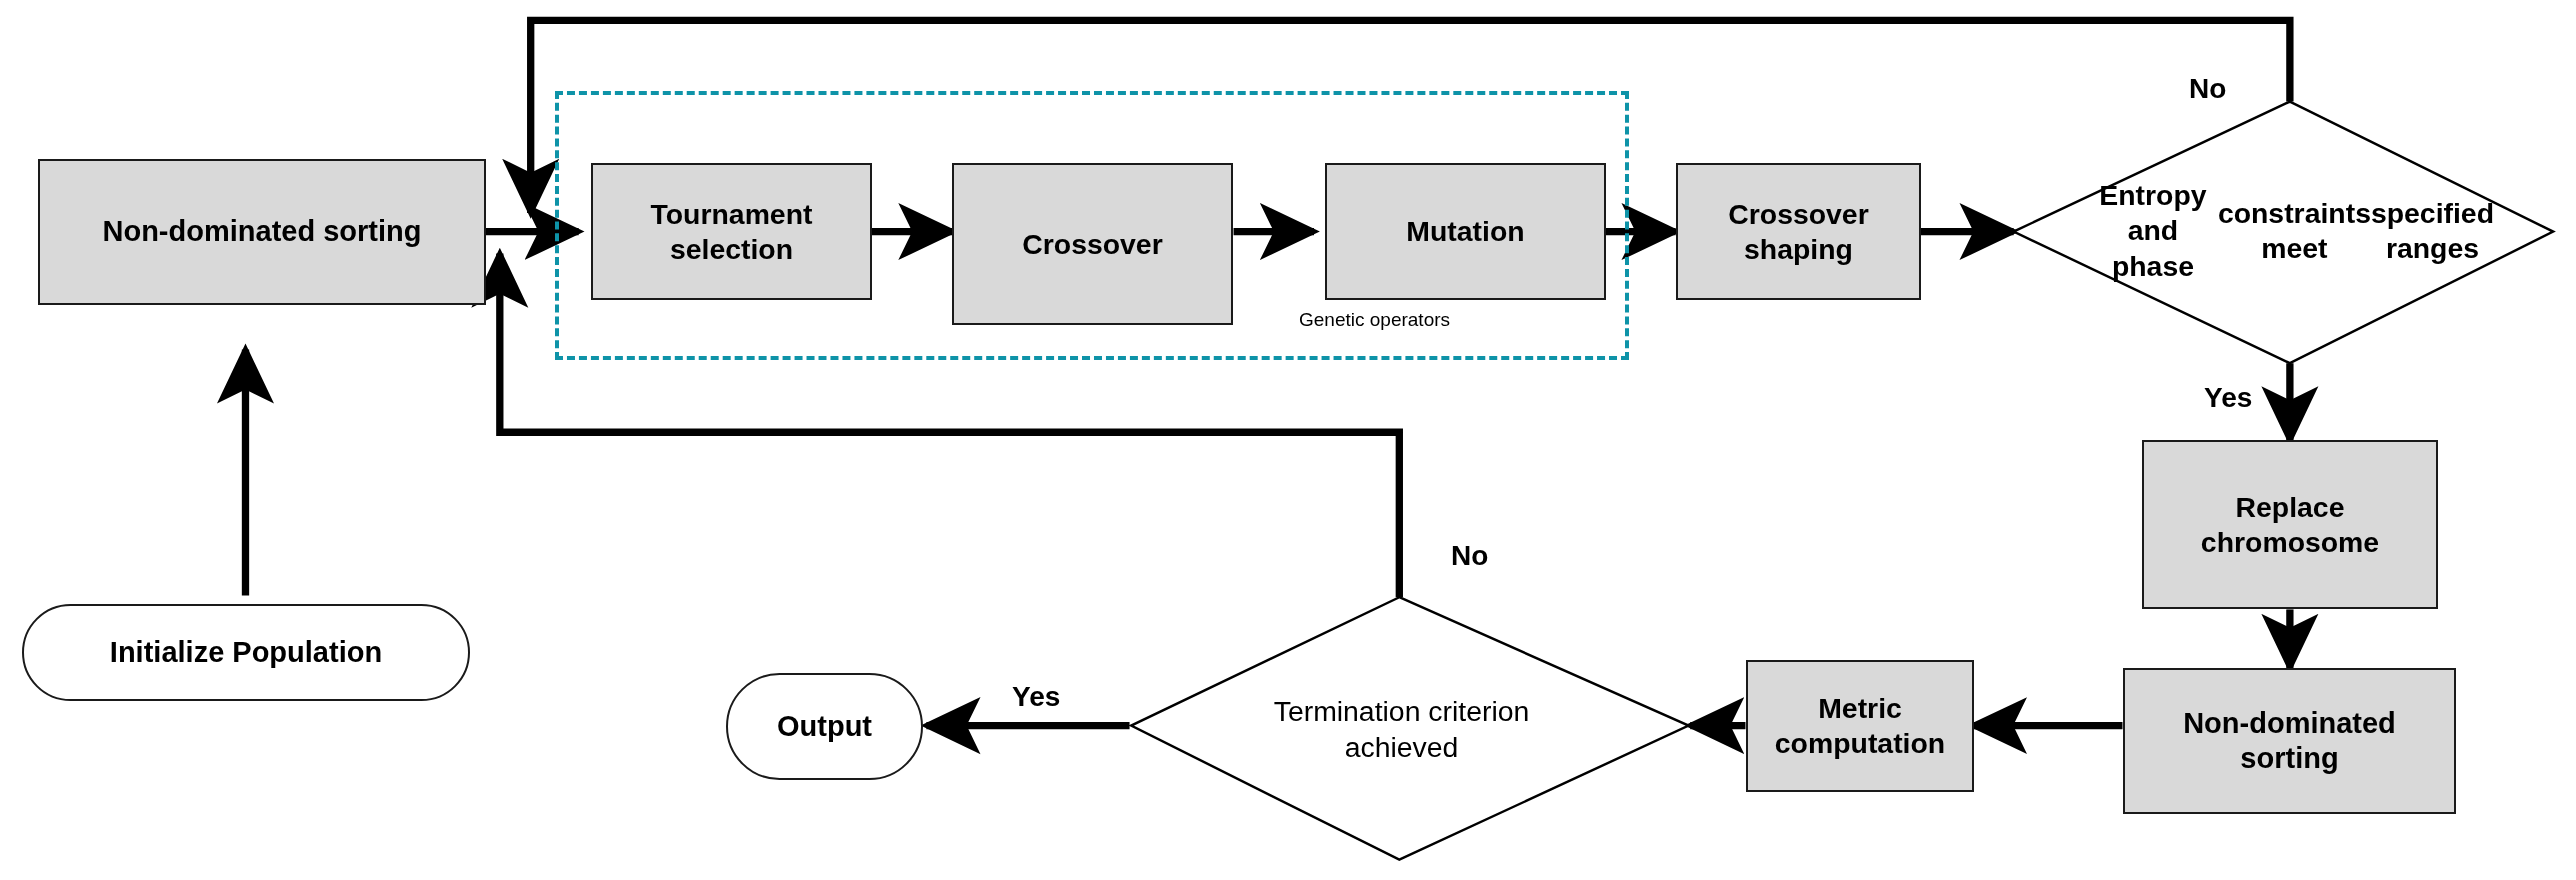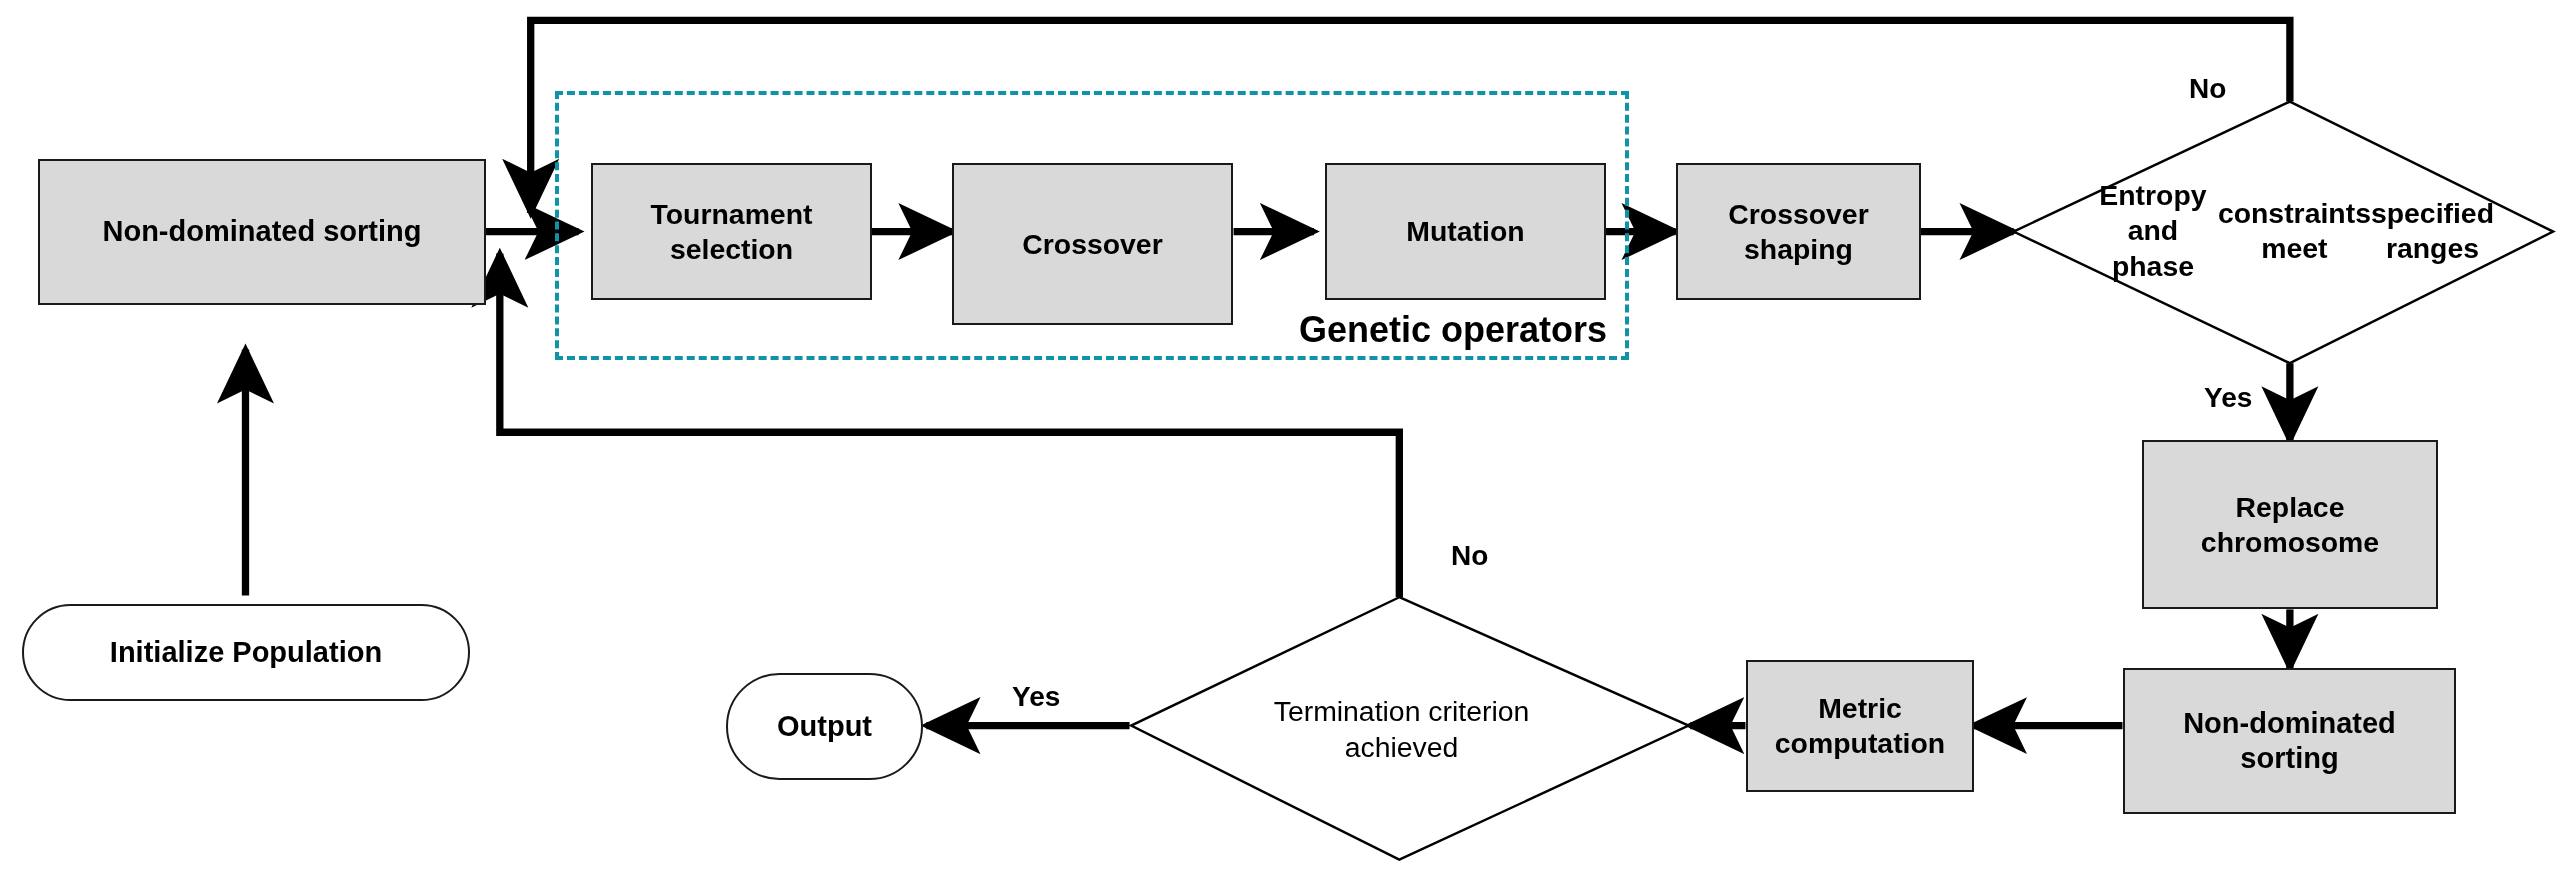--- a/index.html
+++ b/index.html
@@ -108,21 +108,21 @@
 
     </g>
 
     <g fill="#ffffff" stroke="#000000" stroke-width="3">
       <polygon points="2818,125 3142,285 2818,447 2478,285"></polygon>
       <polygon points="1722,735 2078,893 1722,1058 1392,893"></polygon>
     </g>
   </svg>
 
   <div class="group-box" style="left:555px;top:91px;width:1074px;height:269px;"></div>
-  <div class="group-caption" style="left:1299px;top:309px;font-size:36px;font-weight:bold;">Genetic operators</div>
+  <div class="group-caption" style="left:1299px;top:309px;font-size:19px;">Genetic operators</div>
 
   <div class="node process" style="left:38px;top:159px;width:448px;height:146px;font-size:29px;">
     <span>Non-dominated sorting</span>
   </div>
 
   <div class="node terminator" style="left:22px;top:604px;width:448px;height:97px;font-size:29px;">
     <span>Initialize Population</span>
   </div>
 
   <div class="node process" style="left:591px;top:163px;width:281px;height:137px;font-size:28.4px;flex-direction:column;">

